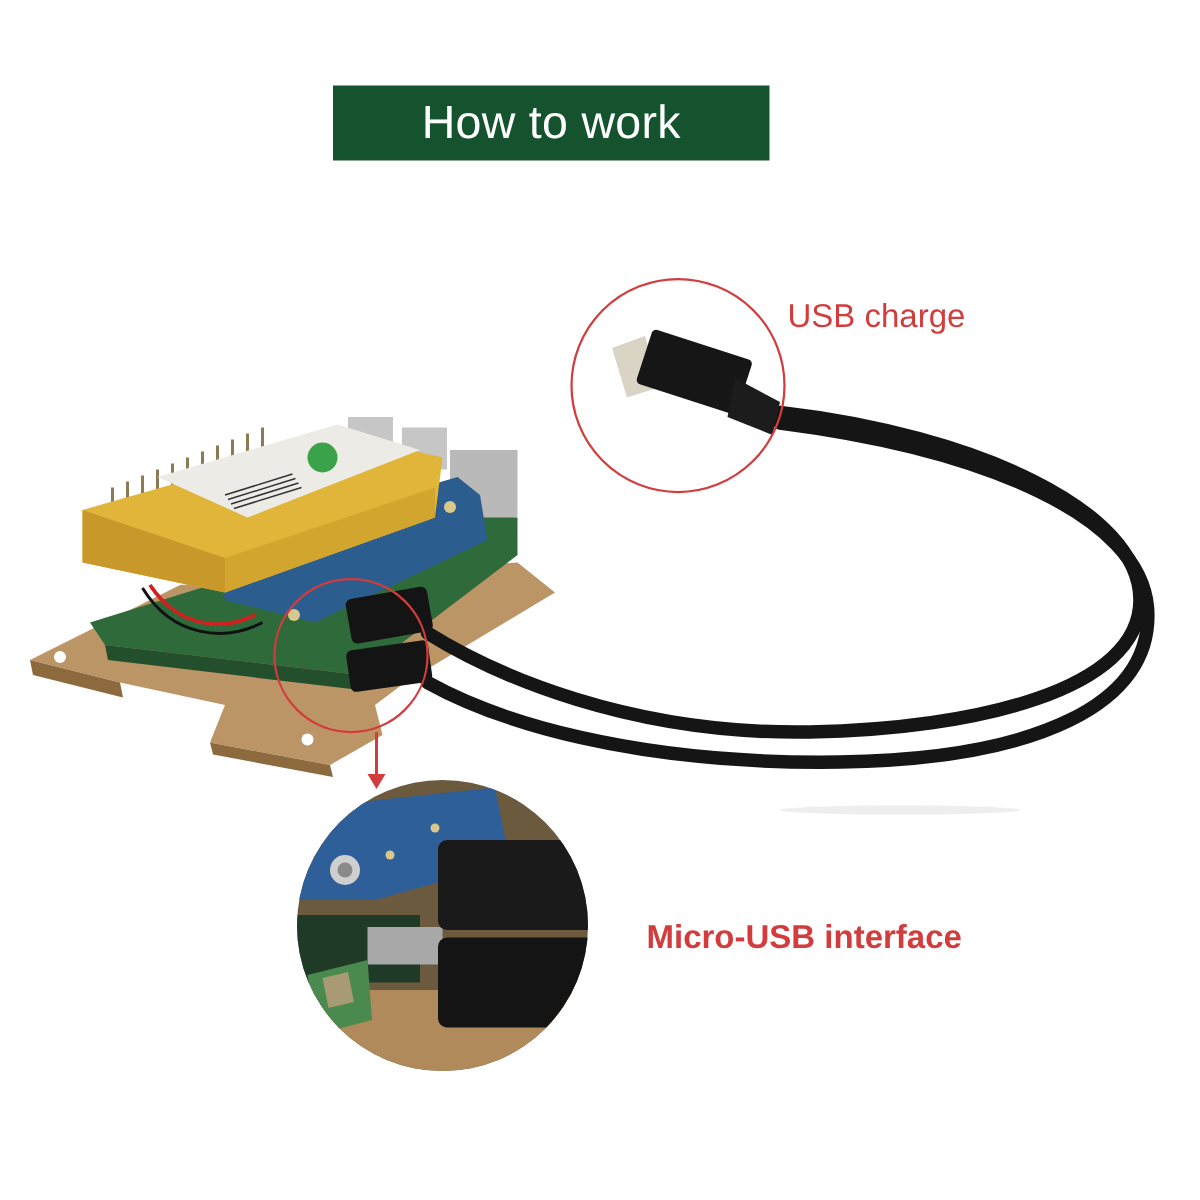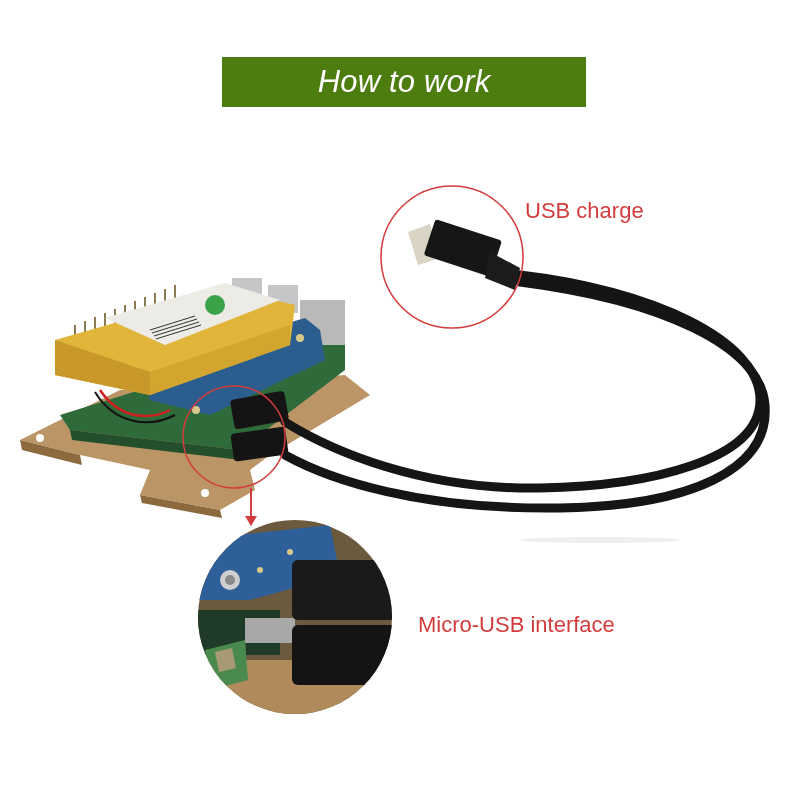--- a/index.html
+++ b/index.html
@@ -1,21 +1,21 @@
 <!DOCTYPE html>
 <html><head>
 <meta charset="utf-8">
 <style>
   html,body{margin:0;padding:0;background:#ffffff;}
   body{width:800px;height:800px;position:relative;overflow:hidden;font-family:"Liberation Sans",sans-serif;}
-  .title-banner{position:absolute;left:222px;top:57px;width:364px;height:50px;background:#4d7c0f;display:flex;align-items:center;justify-content:center;font-style:italic;}
+  .title-banner{position:absolute;left:222px;top:57px;width:291px;height:50px;background:#14532d;display:flex;align-items:center;justify-content:center;}
   .title-text{color:#ffffff;font-size:31px;letter-spacing:0.2px;}
   .label{position:absolute;color:#d23c3c;font-size:22px;white-space:nowrap;}
   .label-usb{left:525px;top:198px;}
-  .label-micro{left:418px;top:612px;}
+  .label-micro{left:431px;top:612px;font-weight:bold;}
   .scene{position:absolute;left:0;top:0;width:800px;height:800px;}
 </style>
 </head>
 <body>
 
 <div class="title-banner">
   <span class="title-text">How to work</span>
 </div>
 
 <svg class="scene" viewBox="0 0 800 800" xmlns="http://www.w3.org/2000/svg">

